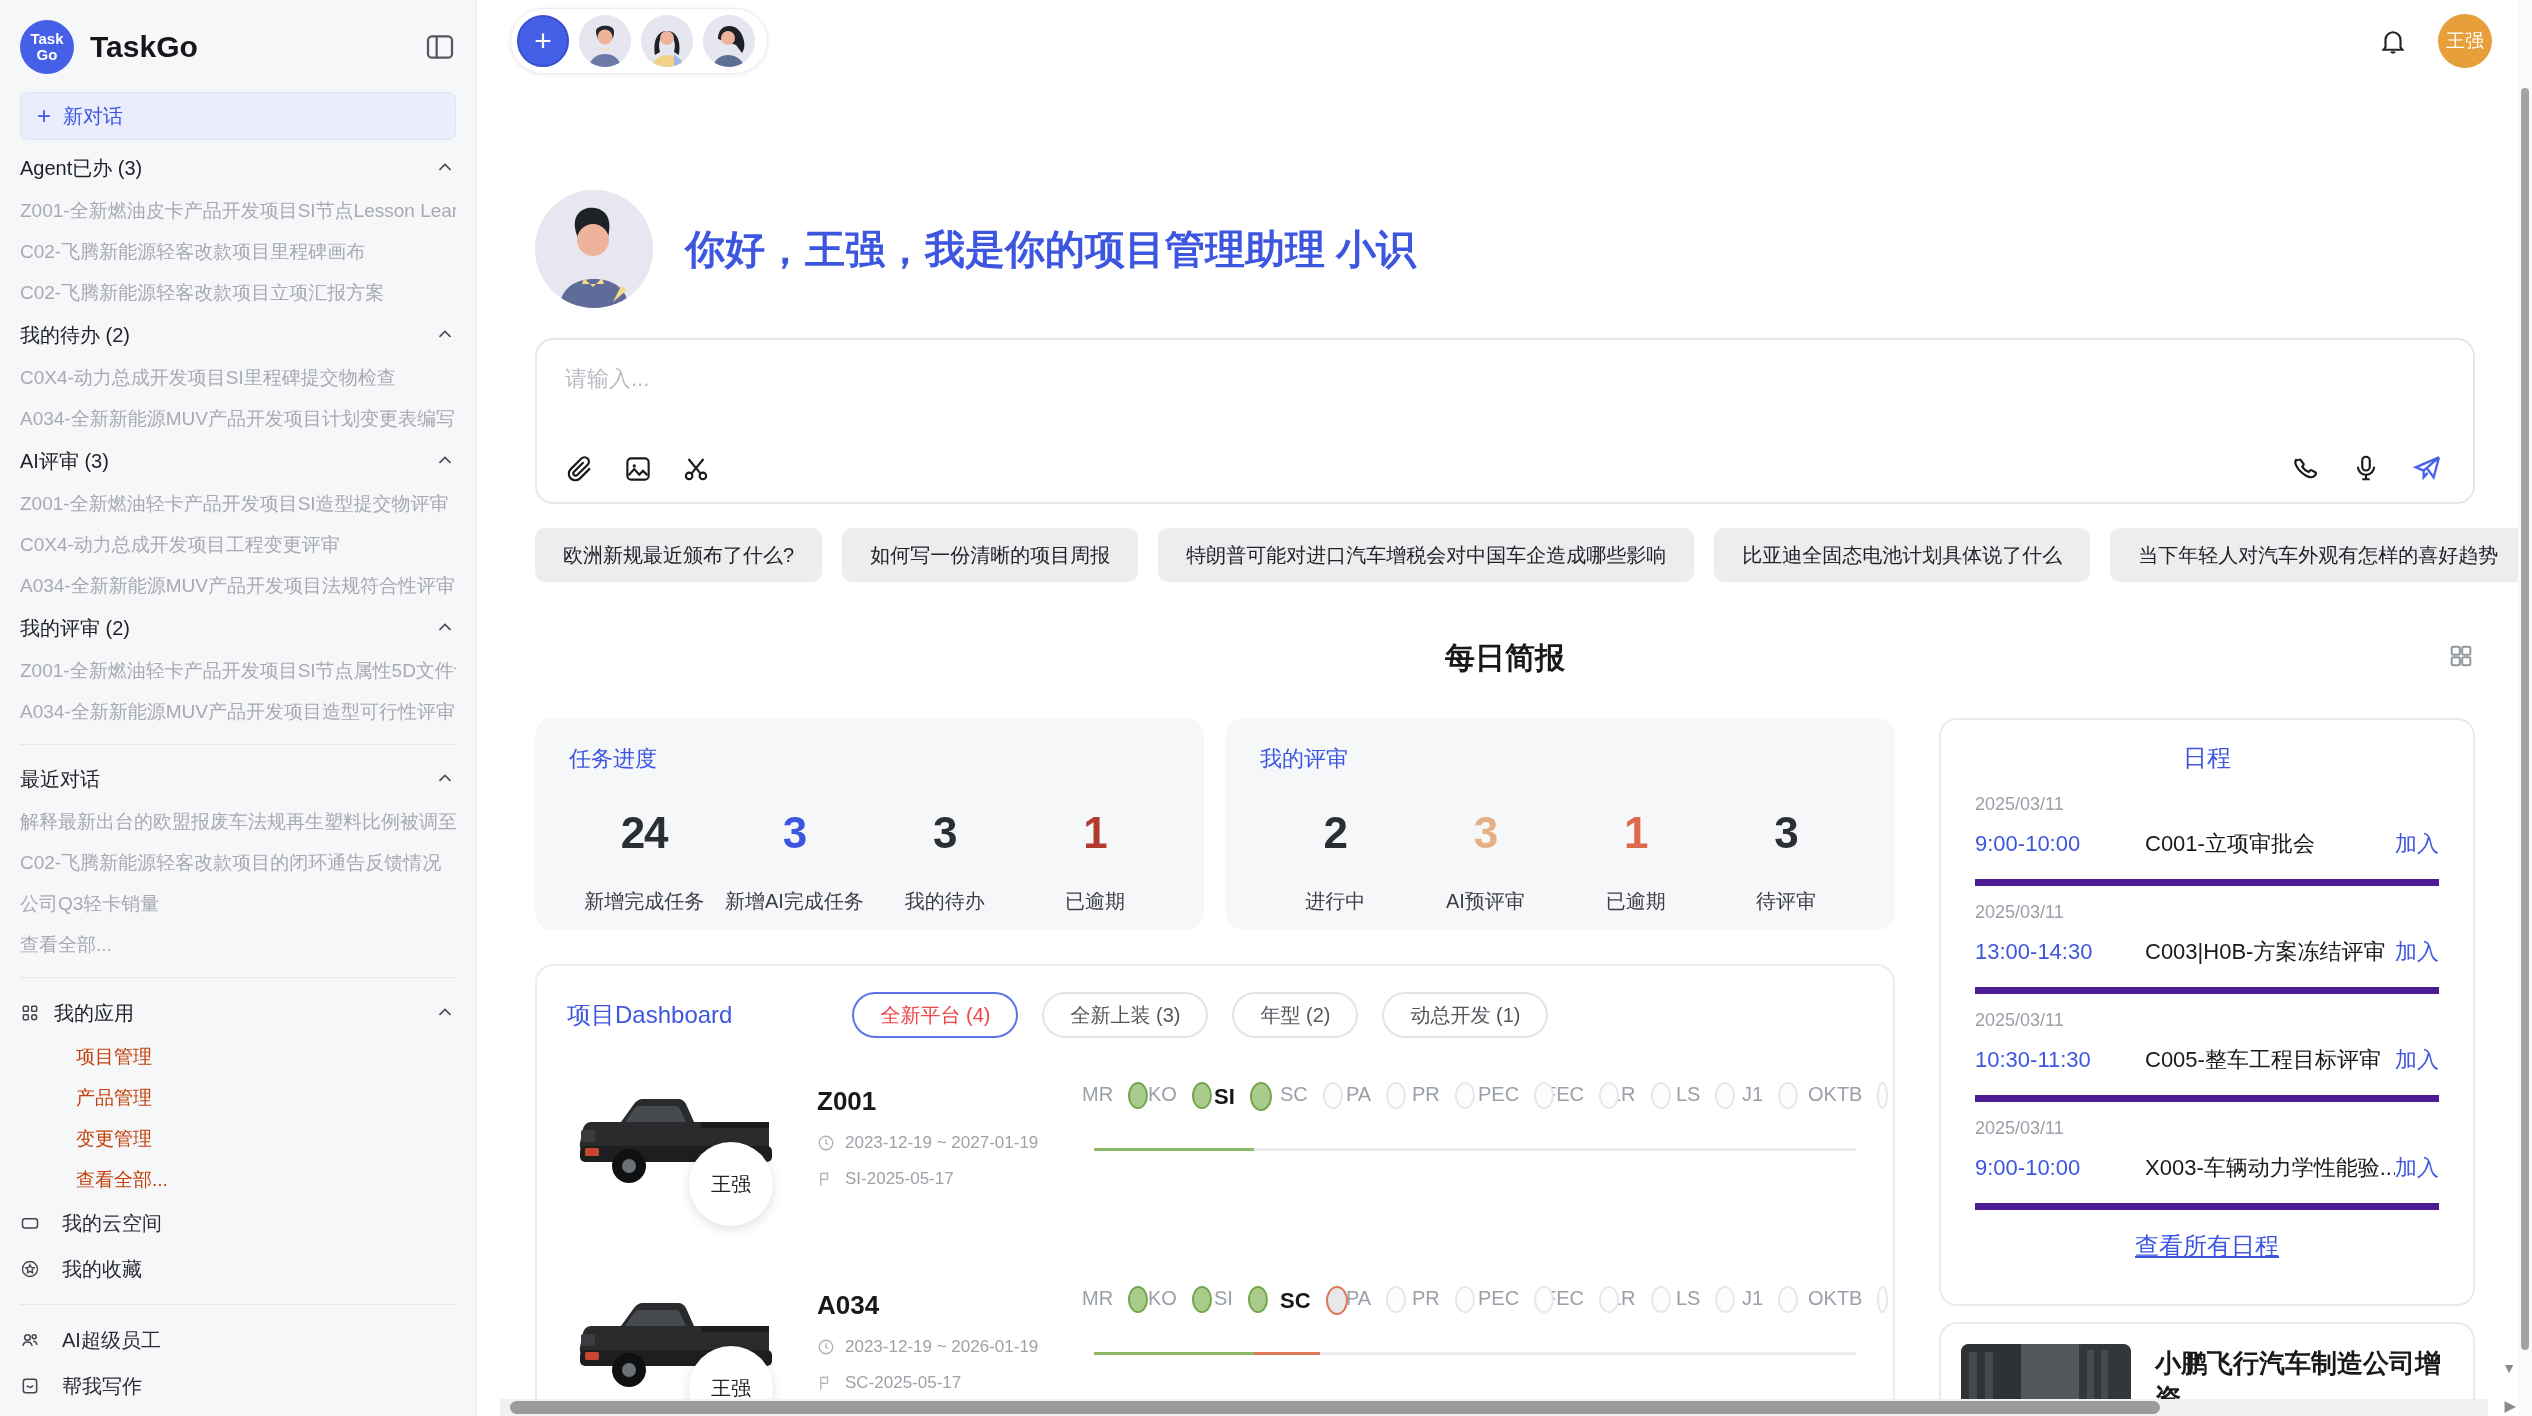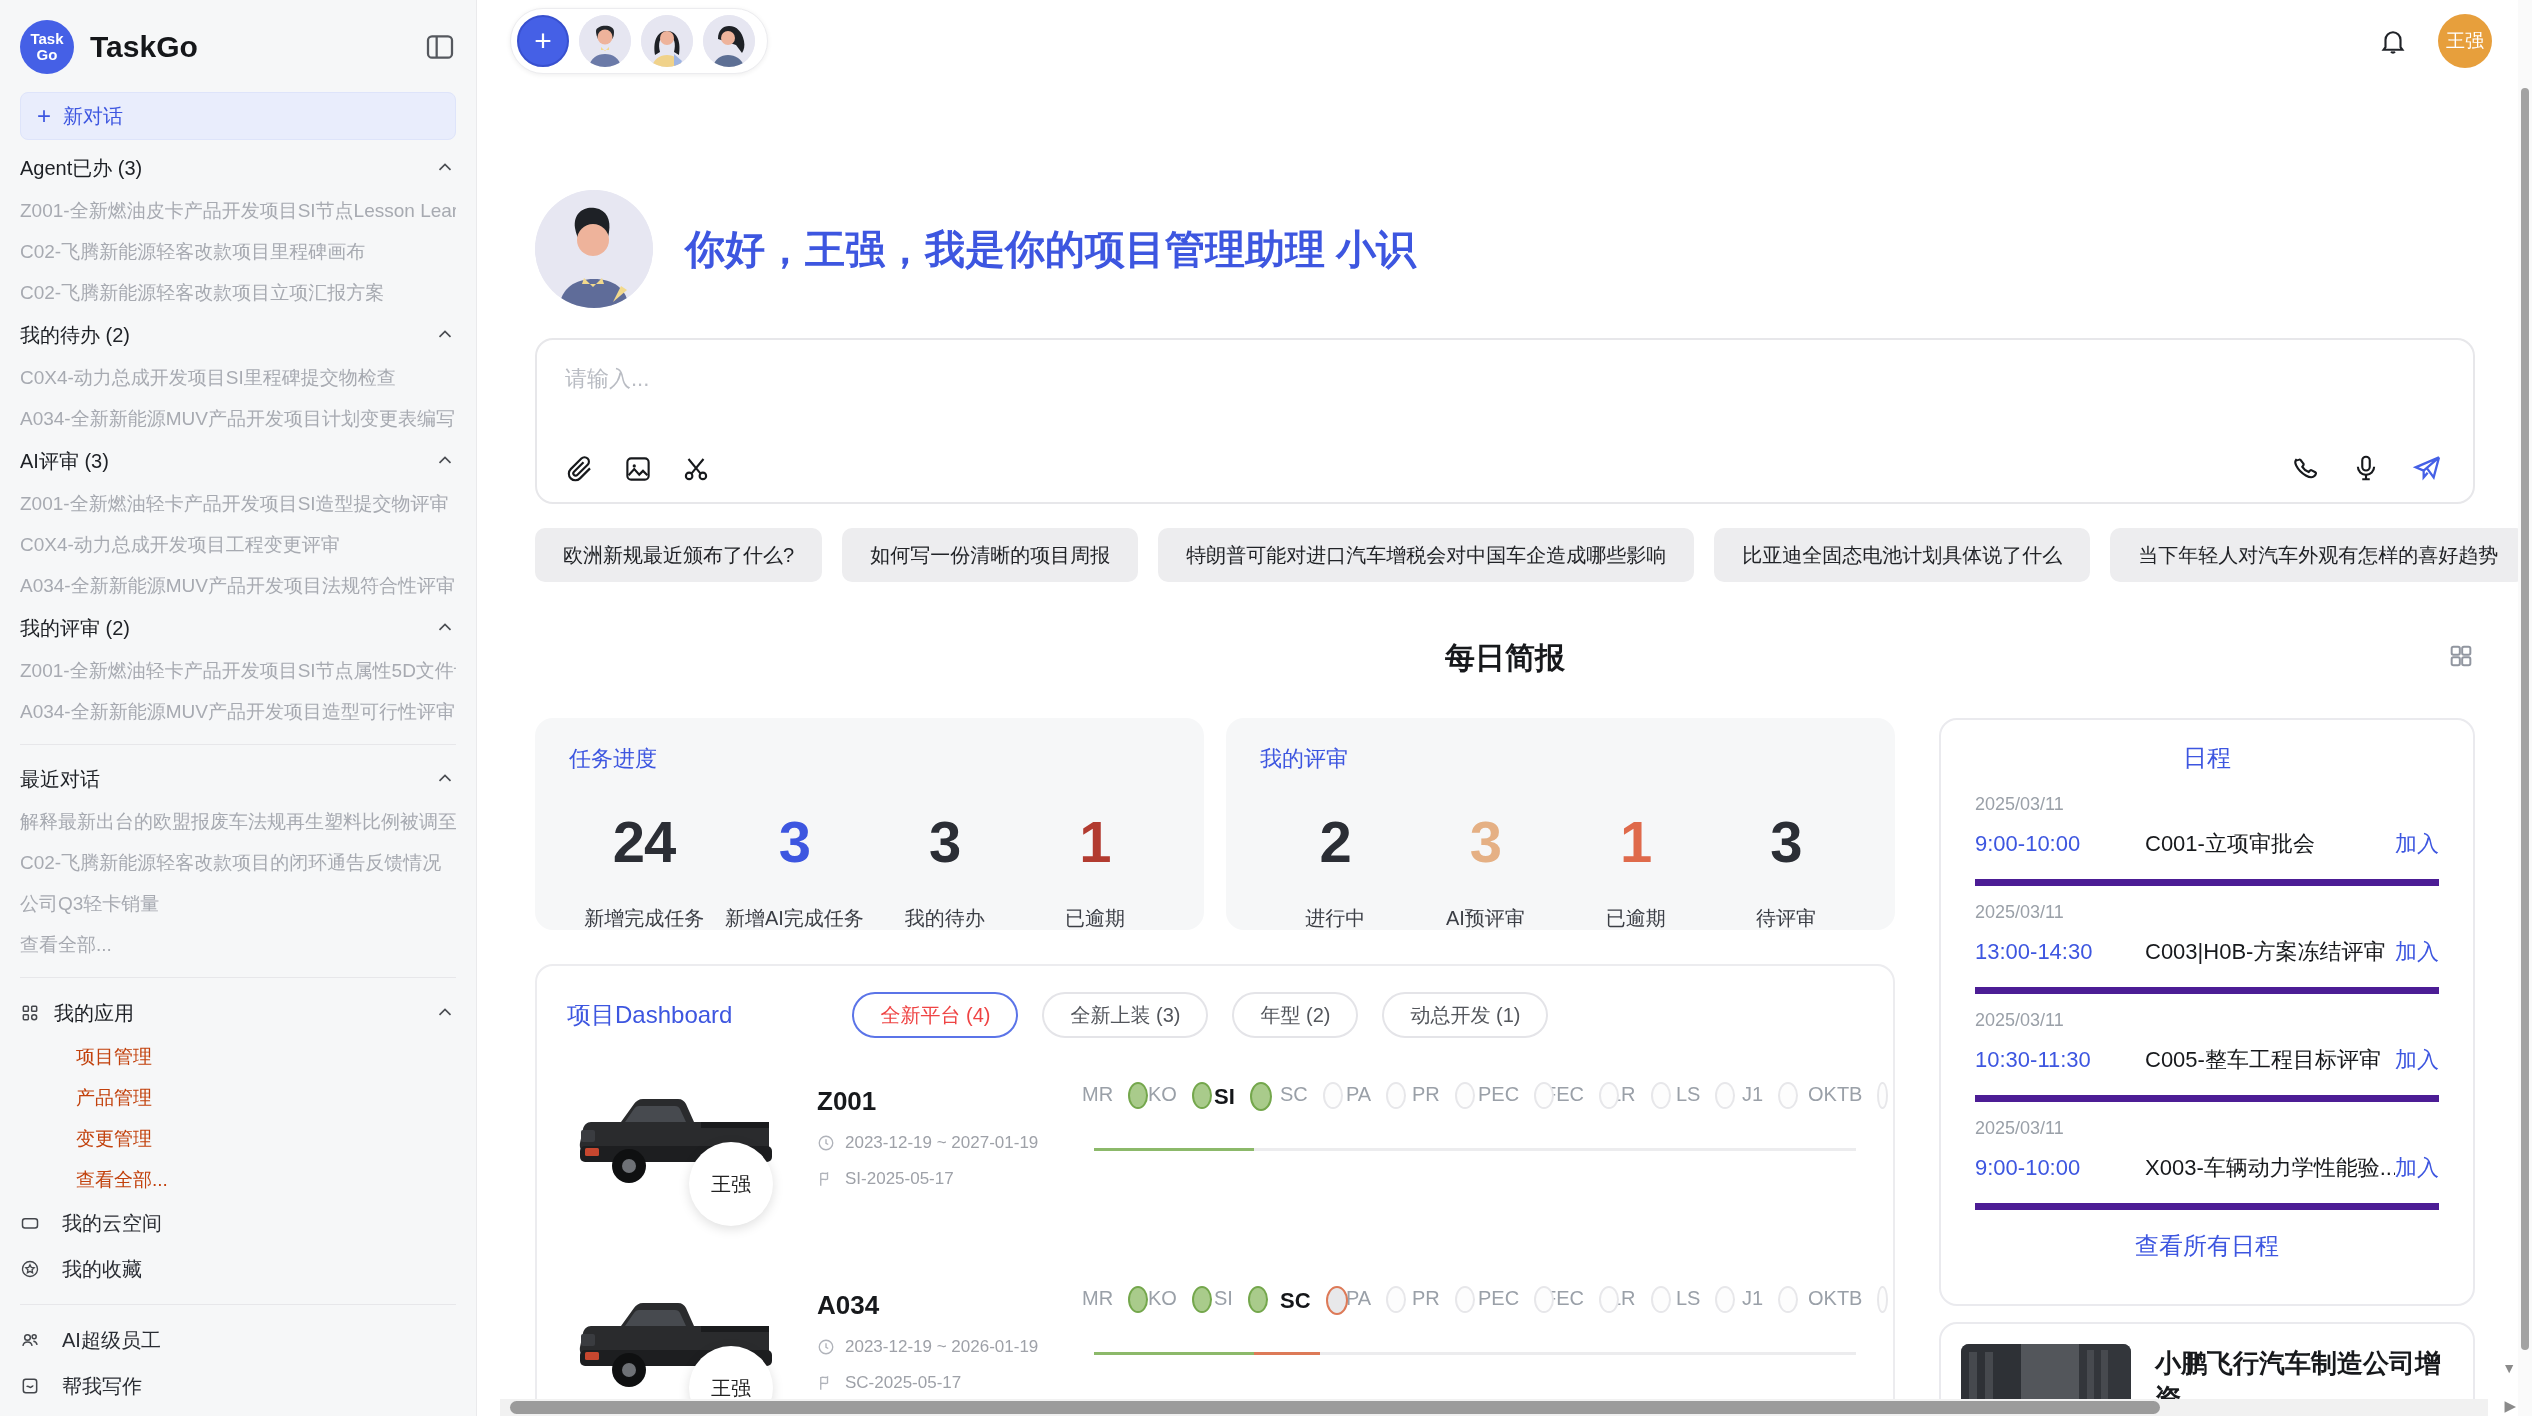--- a/index.html
+++ b/index.html
@@ -76,21 +76,21 @@
 
   .cols { margin-top:36px; display:flex; gap:44px; align-items:flex-start; }
   .col-left { flex:1; min-width:0; }
   .col-right { width:536px; flex:none; }
 
   .stats-row { display:flex; gap:22px; }
   .stat-card { flex:1; background:#f6f7f8; border-radius:18px; padding:26px 34px 30px; height:212px; }
   .stat-title { font-size:22px; color:#3d56e0; }
   .stat-grid { margin-top:34px; display:flex; }
   .stat { flex:1; text-align:center; }
-  .stat .num { font-size:58px; font-weight:700; letter-spacing:-1px; }
+  .stat .num { font-size:44px; font-weight:700; letter-spacing:-1px; }
   .stat .lab { margin-top:30px; font-size:20px; color:#3b3e45; }
 
   .dash-card { margin-top:34px; border:2px solid #ececef; border-radius:18px; padding:26px 30px; height:520px; }
   .dash-head { display:flex; align-items:center; }
   .dash-title { font-size:24px; color:#3d56e0; margin-right:120px; }
   .pills { display:flex; gap:24px; }
   .pill { height:46px; padding:0 26px; border-radius:23px; border:2px solid #e4e4e8; background:#fff;
     color:#53565c; font-size:20px; display:flex; align-items:center; cursor:pointer; }
   .pill.active { border-color:#5b74e8; color:#ef4444; }
 
@@ -121,21 +121,21 @@
   .line.warnseg { left:152px; width:66px; background:#dd7a58; }
 
   .sched-card { border:2px solid #eaeaee; border-radius:18px; padding:22px 34px 6px; height:588px; overflow:hidden; }
   .sched-title { text-align:center; font-size:24px; color:#3d56e0; margin-bottom:4px; }
   .sched-item { padding:16px 0 20px; border-bottom:7px solid #4c1d95; }
   .sdate { font-size:18px; color:#9aa0a8; }
   .srow { margin-top:14px; display:flex; align-items:center; }
   .stime { width:170px; font-size:22px; color:#3d56e0; flex:none; }
   .stitle { flex:1; font-size:22px; color:#17191c; white-space:nowrap; overflow:hidden; }
   .sjoin { font-size:22px; color:#3d56e0; cursor:pointer; }
-  .view-all { text-align:center; font-size:24px; color:#3d56e0; padding:20px 0 10px; cursor:pointer; }
+  .view-all { text-align:center; font-size:24px; color:#3d56e0; padding:20px 0 10px; cursor:pointer;text-decoration:underline; }
 
   .news-card { margin-top:16px; border:2px solid #eaeaee; border-radius:18px; padding:20px;
     display:flex; gap:24px; height:150px; overflow:hidden; }
   .news-img { width:170px; height:112px; border-radius:8px; overflow:hidden; flex:none; }
   .news-title { font-size:26px; font-weight:700; color:#17191c; margin-top:2px; }
 
   
   .hscroll { position:absolute; bottom:0; left:23px; right:44px; height:17px; background:#f1f1f1; }
   .hthumb { position:absolute; left:10px; top:2px; bottom:2px; width:1650px; background:#9b9b9b; border-radius:8px; }
   .harrow { position:absolute; bottom:1px; right:16px; font-size:15px; color:#8b8b8b; cursor:pointer; }

